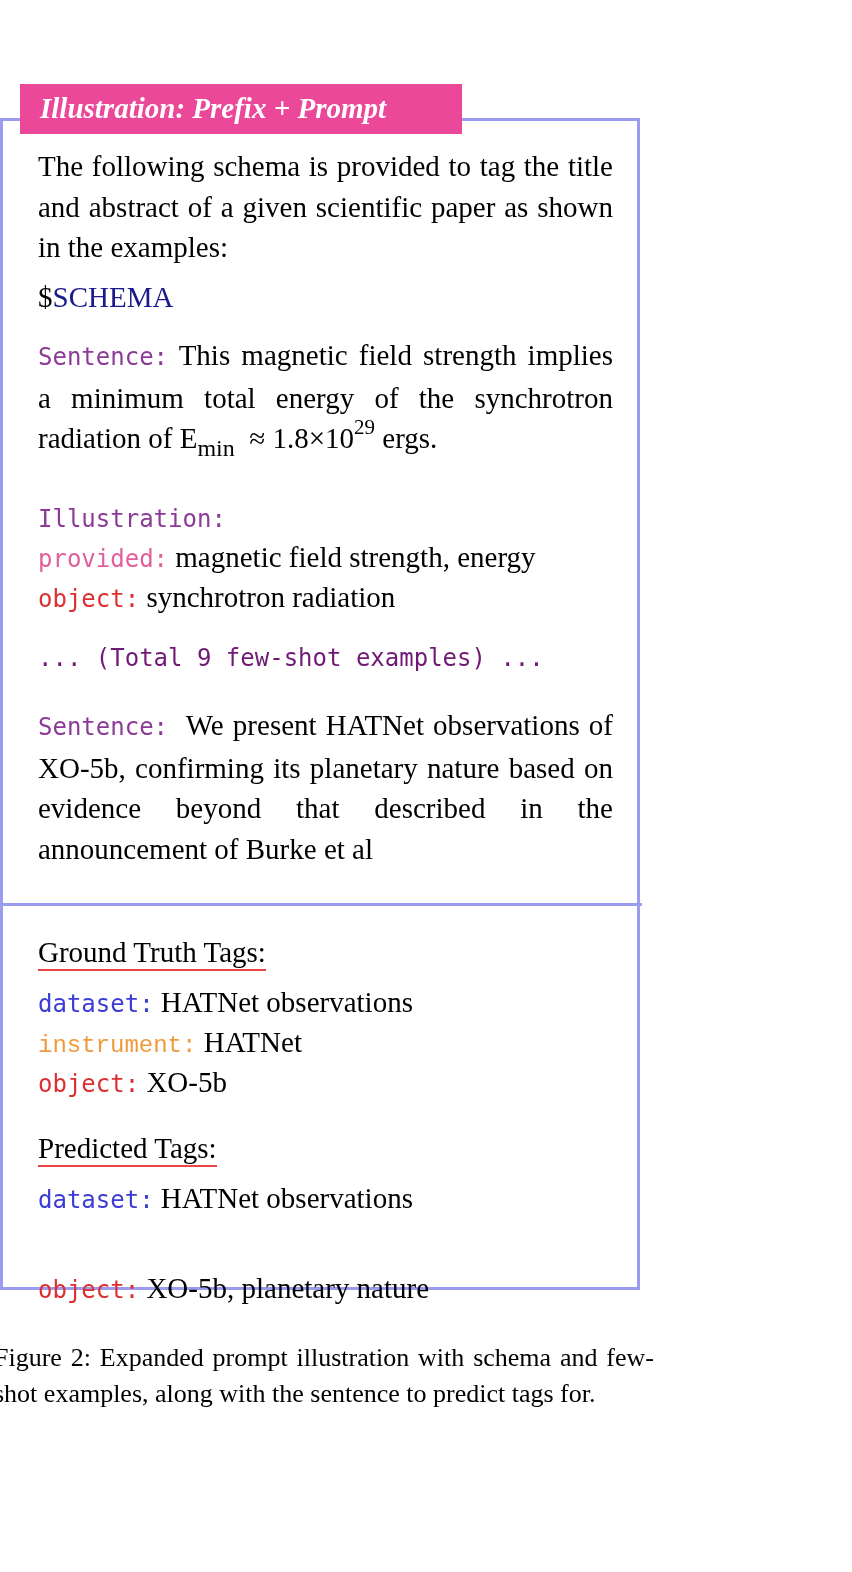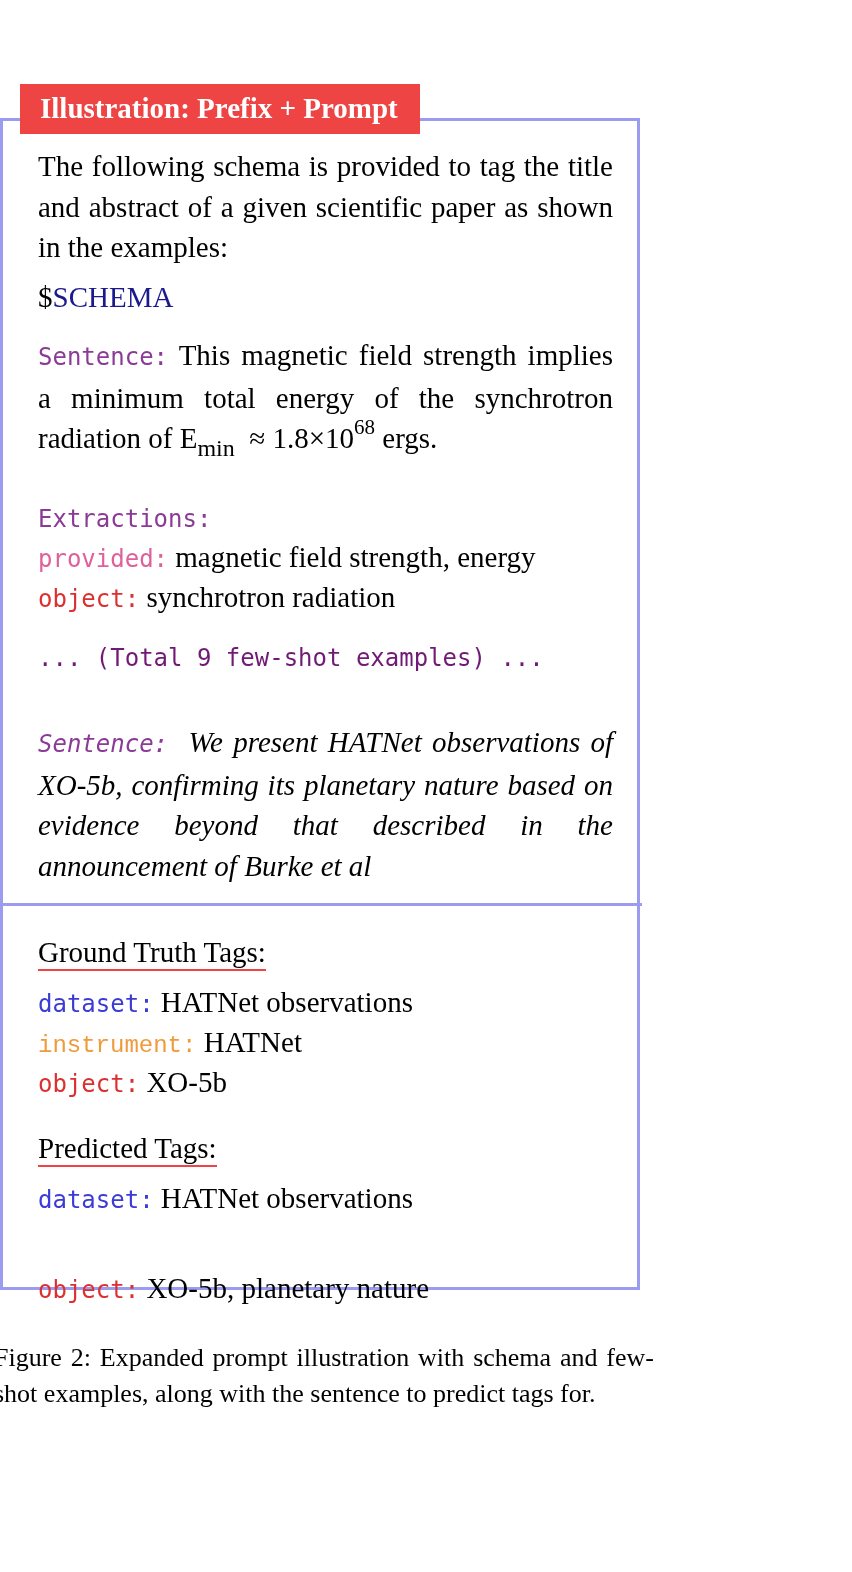--- a/index.html
+++ b/index.html
@@ -1,22 +1,22 @@
 <!DOCTYPE html>
 <html><head>
 <meta charset="utf-8">
 <style>
   html, body { margin:0; padding:0; background:#ffffff; }
   body { width:852px; height:1572px; position:relative; overflow:hidden;
          font-family:"Liberation Serif", serif; color:#000; }
   .frame { position:absolute; left:0; top:118px; width:640px; height:1172px;
            border:3px solid #9b9bf0; box-sizing:border-box; }
-  .title-tab { position:absolute; left:20px; top:84px; width:400px; height:50px;
-               background:#ef4444; color:#fff; font-weight:bold; font-size:29px;
-               line-height:48px; padding-left:20px; box-sizing:border-box; }
+  .title-tab { position:absolute; left:20px; top:84px; width:442px; height:50px;
+               background:#ec4899; color:#fff; font-weight:bold; font-size:29px;
+               line-height:48px; padding-left:20px; box-sizing:border-box;font-style:italic; }
   .divider { position:absolute; left:0; top:903px; width:642px; height:3px; background:#9b9bf0; }
   .content { position:absolute; left:38px; width:575px; font-size:29px; line-height:40.5px; }
   .mono { font-family:"DejaVu Sans Mono", monospace; font-size:24px; }
   .c-sent { color:#8b3a96; }
   .c-prop { color:#e0609c; }
   .c-obj  { color:#dc3030;text-align:center; }
   .c-data { color:#3b3bd6;text-align:center; }
   .c-inst { color:#f09a3c;font-family:Liberation Mono, monospace; }
   .c-schema { color:#1a1a8c; }
   .c-gray { color:#701a75; }
@@ -32,29 +32,29 @@
 <body>
 
 <div class="frame"></div>
 <div class="title-tab">Illustration: Prefix + Prompt</div>
 <div class="divider"></div>
 
 <div class="content just" style="top:146px;">The following schema is provided to tag the title and abstract of a given scientific paper as shown in the examples:</div>
 
 <div class="content" style="top:277px;"><span>$</span><span class="c-schema">SCHEMA</span></div>
 
-<div class="content just" style="top:335px;"><span class="mono c-sent">Sentence:</span> <span>This magnetic field strength implies a minimum total energy of the synchrotron radiation of E</span><sub>min</sub>&nbsp; <span>≈ 1.8×10</span><sup>68</sup> <span>ergs.</span></div>
+<div class="content just" style="top:335px;"><span class="mono c-sent">Sentence:</span> <span>This magnetic field strength implies a minimum total energy of the synchrotron radiation of E</span><sub>min</sub>&nbsp; <span>≈ 1.8×10</span><sup>29</sup> <span>ergs.</span></div>
 
-<div class="content" style="top:497px;"><span class="mono c-sent">Extractions:</span></div>
+<div class="content" style="top:497px;"><span class="mono c-sent">Illustration:</span></div>
 <div class="content" style="top:537px;"><span class="mono c-prop">provided:</span> <span>magnetic field strength, energy</span></div>
 <div class="content" style="top:577px;"><span class="mono c-obj">object:</span> <span>synchrotron radiation</span></div>
 
 <div class="content" style="top:636px;"><span class="mono c-gray">... (Total 9 few-shot examples) ...</span></div>
 
-<div class="content just" style="top:722px;font-style:italic;"><span class="mono c-sent">Sentence:</span>&nbsp; <span>We present HATNet observations of XO-5b, confirming its planetary nature based on evidence beyond that described in the announcement of Burke et al</span></div>
+<div class="content just" style="top:705px;"><span class="mono c-sent">Sentence:</span>&nbsp; <span>We present HATNet observations of XO-5b, confirming its planetary nature based on evidence beyond that described in the announcement of Burke et al</span></div>
 
 <div class="content" style="top:932px;"><span class="heading">Ground Truth Tags:</span></div>
 <div class="content" style="top:982px;"><span class="mono c-data">dataset:</span> <span>HATNet observations</span></div>
 <div class="content" style="top:1022px;"><span class="mono c-inst">instrument:</span> <span>HATNet</span></div>
 <div class="content" style="top:1062px;"><span class="mono c-obj">object:</span> <span>XO-5b</span></div>
 
 <div class="content" style="top:1128px;"><span class="heading">Predicted Tags:</span></div>
 <div class="content" style="top:1178px;"><span class="mono c-data">dataset:</span> <span>HATNet observations</span></div>
 <div class="content" style="top:1268px;"><span class="mono c-obj">object:</span> <span>XO-5b, planetary nature</span></div>
 

